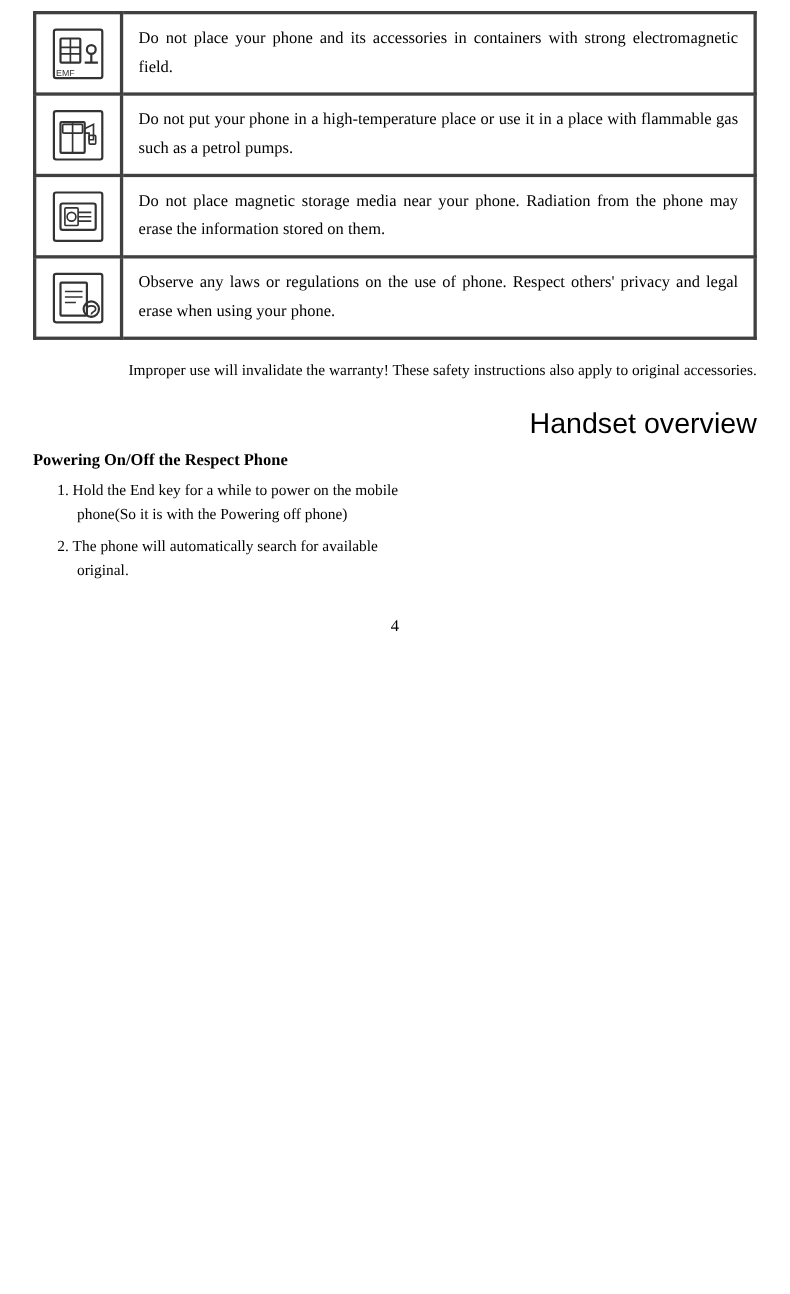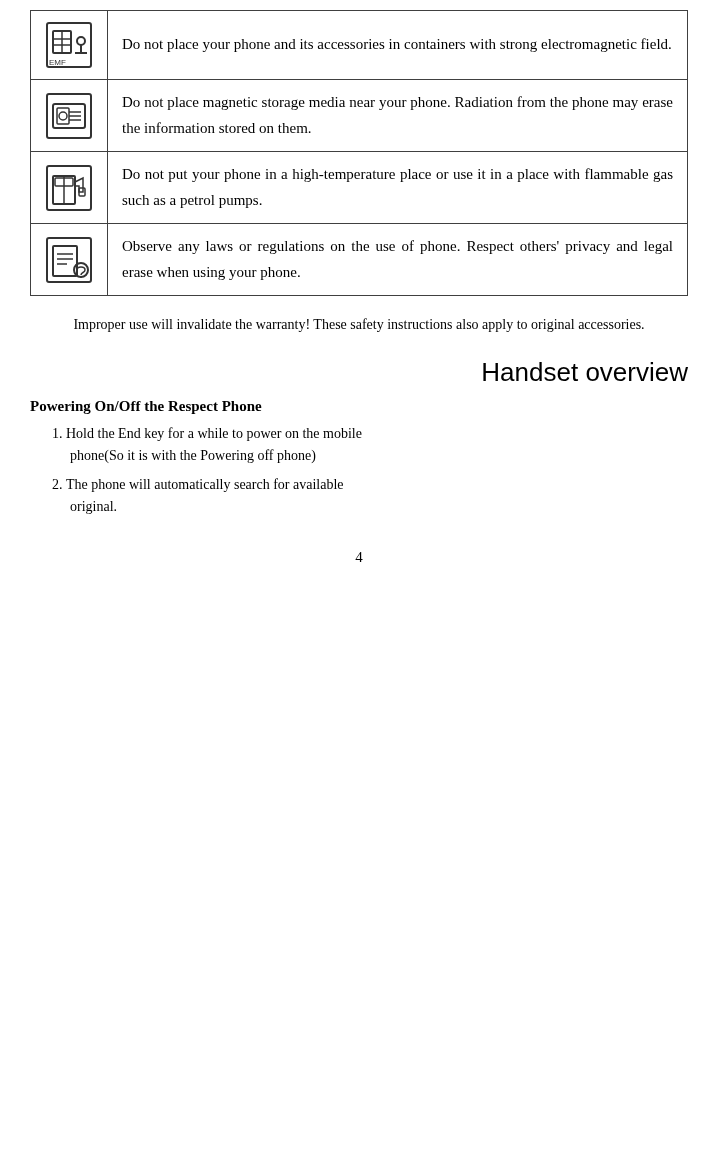--- a/index.html
+++ b/index.html
@@ -13,21 +13,21 @@
       padding: 10px 30px 40px 30px;
     }
 
     
     .safety-table {
       width: 100%;
       border-collapse: collapse;
       margin-bottom: 18px;
     }
     .safety-table td {
-      border: 1px solid #404040;
+      border: 3px solid #404040;
       padding: 10px 14px;
       vertical-align: middle;
     }
     .icon-cell {
       width: 72px;
       text-align: center;
       padding: 10px 8px;
       border-radius: 31px;
     }
     .icon-cell svg {
@@ -38,21 +38,21 @@
       text-align: justify;
       line-height: 1.7;
       font-size: 15px;
     }
 
     
     .footer-note {
       font-size: 14px;
       line-height: 1.5;
       margin-bottom: 22px;
-      text-align: center;
+      text-align: right;
     }
 
     
     .section-title {
       text-align: right;
       font-size: 26px;
       font-weight: normal;
       font-family: Arial, sans-serif;
       margin-bottom: 10px;
     }
@@ -99,42 +99,42 @@
       <line x1="36" y1="24" x2="36" y2="32" stroke="#333" stroke-width="2"></line>
       <text x="4" y="44" font-size="8" fill="#333" font-family="Arial">EMF</text>
     </svg>
         </td>
         <td class="text-cell">Do  not  place  your  phone  and  its  accessories  in containers with strong electromagnetic field.</td>
       </tr>
       <tr>
         <td class="icon-cell">
           <svg width="48" height="48" viewBox="0 0 48 48" fill="none" xmlns="http://www.w3.org/2000/svg">
       <rect x="2" y="2" width="44" height="44" rx="2" stroke="#333" stroke-width="2" fill="white"></rect>
+      <rect x="8" y="12" width="22" height="28" rx="1" stroke="#333" stroke-width="2" fill="none"></rect>
+      <rect x="10" y="14" width="18" height="8" rx="1" stroke="#333" stroke-width="1.5" fill="none"></rect>
+      <line x1="19" y1="40" x2="19" y2="12" stroke="#333" stroke-width="1.5"></line>
+      <path d="M30 18 L38 14 L38 28 L34 28 L34 22 L30 22 Z" stroke="#333" stroke-width="1.5" fill="none"></path>
+      <rect x="34" y="24" width="6" height="8" rx="1" stroke="#333" stroke-width="1.5" fill="none"></rect>
+    </svg>
+        </td>
+        <td class="text-cell">Do not put your phone in a high-temperature place or use it in a place with flammable gas such as a petrol pumps.</td>
+      </tr>
+      <tr>
+        <td class="icon-cell">
+          <svg width="48" height="48" viewBox="0 0 48 48" fill="none" xmlns="http://www.w3.org/2000/svg">
+      <rect x="2" y="2" width="44" height="44" rx="2" stroke="#333" stroke-width="2" fill="white"></rect>
       <rect x="8" y="12" width="32" height="24" rx="2" stroke="#333" stroke-width="2" fill="none"></rect>
       <rect x="12" y="16" width="12" height="16" rx="1" stroke="#333" stroke-width="1.5" fill="none"></rect>
       <line x1="24" y1="20" x2="36" y2="20" stroke="#333" stroke-width="1.5"></line>
       <line x1="24" y1="24" x2="36" y2="24" stroke="#333" stroke-width="1.5"></line>
       <line x1="24" y1="28" x2="36" y2="28" stroke="#333" stroke-width="1.5"></line>
       <circle cx="18" cy="24" r="4" stroke="#333" stroke-width="1.5" fill="none"></circle>
     </svg>
         </td>
         <td class="text-cell">Do  not  place  magnetic  storage  media  near  your phone.  Radiation  from  the  phone  may  erase  the information stored on them.</td>
-      </tr>
-      <tr>
-        <td class="icon-cell">
-          <svg width="48" height="48" viewBox="0 0 48 48" fill="none" xmlns="http://www.w3.org/2000/svg">
-      <rect x="2" y="2" width="44" height="44" rx="2" stroke="#333" stroke-width="2" fill="white"></rect>
-      <rect x="8" y="12" width="22" height="28" rx="1" stroke="#333" stroke-width="2" fill="none"></rect>
-      <rect x="10" y="14" width="18" height="8" rx="1" stroke="#333" stroke-width="1.5" fill="none"></rect>
-      <line x1="19" y1="40" x2="19" y2="12" stroke="#333" stroke-width="1.5"></line>
-      <path d="M30 18 L38 14 L38 28 L34 28 L34 22 L30 22 Z" stroke="#333" stroke-width="1.5" fill="none"></path>
-      <rect x="34" y="24" width="6" height="8" rx="1" stroke="#333" stroke-width="1.5" fill="none"></rect>
-    </svg>
-        </td>
-        <td class="text-cell">Do not put your phone in a high-temperature place or use it in a place with flammable gas such as a petrol pumps.</td>
       </tr>
       <tr>
         <td class="icon-cell">
           <svg width="48" height="48" viewBox="0 0 48 48" fill="none" xmlns="http://www.w3.org/2000/svg">
       <rect x="2" y="2" width="44" height="44" rx="2" stroke="#333" stroke-width="2" fill="white"></rect>
       <rect x="8" y="10" width="24" height="30" rx="1" stroke="#333" stroke-width="2" fill="none"></rect>
       <line x1="12" y1="18" x2="28" y2="18" stroke="#333" stroke-width="1.5"></line>
       <line x1="12" y1="23" x2="28" y2="23" stroke="#333" stroke-width="1.5"></line>
       <line x1="12" y1="28" x2="22" y2="28" stroke="#333" stroke-width="1.5"></line>
       <circle cx="36" cy="34" r="7" stroke="#333" stroke-width="2" fill="none"></circle>

